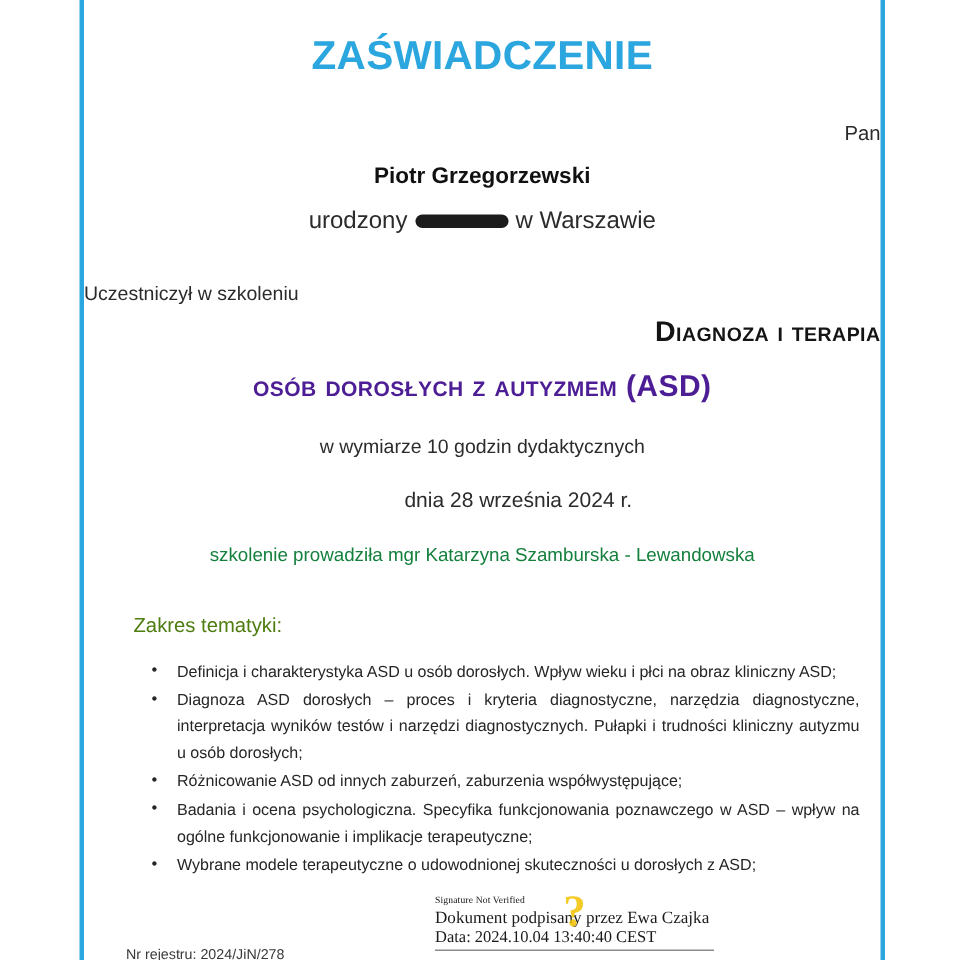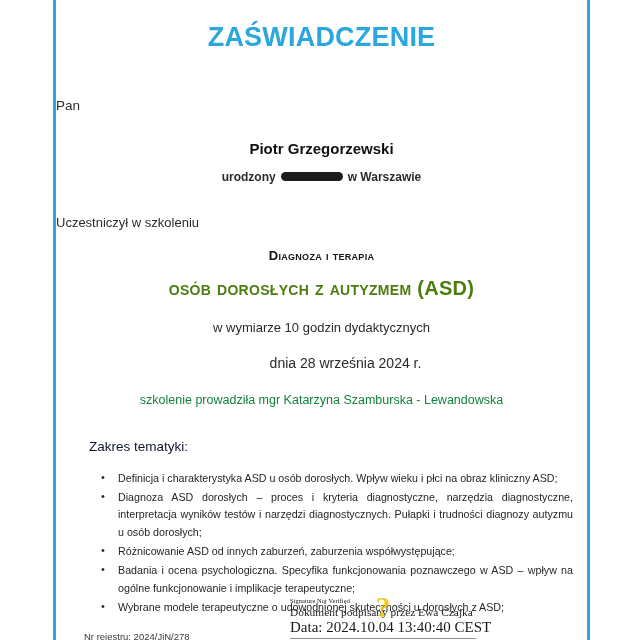--- a/index.html
+++ b/index.html
@@ -48,78 +48,77 @@
     text-align: center;
     color: #2ba6de;
     font-weight: bold;
     font-size: 27px;
     letter-spacing: 0.2px;
     margin: 23px 0 0 0;
     line-height: 1.1;
   }
 
   .salutation {
-    text-align: left;
+    text-align: right;
     font-size: 13.5px;
-    margin-top: 45px;
+    margin-top: 28px;
     color: #2b2b2b;
   }
 
   .recipient-name {
     text-align: center;
     font-size: 15px;
     font-weight: bold;
-    margin-top: 27px;
+    margin-top: 13px;
     color: #111;
   }
 
   .birth-line {
     text-align: center;
-    font-size: 12px;
+    font-size: 16px;
     margin-top: 13px;
     color: #2b2b2b;
     display: flex;
     justify-content: center;
     align-items: center;
     gap: 5px;
-    font-weight: bold;
   }
   .redaction {
     display: inline-block;
     width: 62px;
     height: 9px;
     background: #1c1c1c;
     border-radius: 5px;
     vertical-align: middle;
   }
 
   .participated {
     text-align: left;
     font-size: 13px;
     margin-top: 31px;
     color: #2b2b2b;
   }
 
   .course-line-1 {
-    text-align: center;
-    margin-top: 18px;
-    font-weight: bold;
-    font-size: 13px;
+    text-align: right;
+    margin-top: 8px;
+    font-weight: bold;
+    font-size: 19px;
     font-variant: small-caps;
     letter-spacing: 0.3px;
     color: #141414;
   }
   .course-line-2 {
     text-align: center;
     margin-top: 14px;
     font-weight: bold;
     font-size: 20px;
     font-variant: small-caps;
     letter-spacing: 0.3px;
-    color: #4d7c0f;
+    color: #4c1d95;
   }
 
   .hours-line {
     text-align: center;
     font-size: 13px;
     margin-top: 20px;
     color: #2b2b2b;
   }
   .date-line {
     text-align: center;
@@ -132,21 +131,21 @@
     text-align: center;
     font-size: 12.5px;
     margin-top: 22px;
     color: #15803d;
   }
 
   .scope-heading {
     font-size: 13.5px;
     margin-top: 32px;
     margin-left: 33px;
-    color: #0f172a;
+    color: #4d7c0f;
   }
 
   ul.topics {
     margin: 16px 0 0 0;
     padding-left: 62px;
     list-style: none;
   }
   ul.topics li {
     position: relative;
     font-size: 10.7px;
@@ -182,21 +181,21 @@
   }
   .sig-body {
     position: relative;
   }
   .sig-signer {
     font-size: 11.4px;
     line-height: 1.17;
     white-space: nowrap;
   }
   .sig-date {
-    font-size: 15px;
+    font-size: 11px;
     line-height: 1.17;
     white-space: nowrap;
   }
   .sig-underline {
     margin-top: 1px;
     width: 186px;
     height: 1px;
     background: #8c8c8c;
   }
   .sig-badge {
@@ -247,21 +246,21 @@
     <div class="course-line-2">osób dorosłych z autyzmem (ASD)</div>
 
     <div class="hours-line">w wymiarze 10 godzin dydaktycznych</div>
     <div class="date-line">dnia 28 września 2024 r.</div>
     <div class="trainer-line">szkolenie prowadziła mgr Katarzyna Szamburska - Lewandowska</div>
 
     <div class="scope-heading">Zakres tematyki:</div>
 
     <ul class="topics">
       <li>Definicja i charakterystyka ASD u osób dorosłych. Wpływ wieku i płci na obraz kliniczny ASD;</li>
-      <li>Diagnoza ASD dorosłych – proces i kryteria diagnostyczne, narzędzia diagnostyczne, interpretacja wyników testów i narzędzi diagnostycznych. Pułapki i trudności diagnozy autyzmu u osób dorosłych;</li>
+      <li>Diagnoza ASD dorosłych – proces i kryteria diagnostyczne, narzędzia diagnostyczne, interpretacja wyników testów i narzędzi diagnostycznych. Pułapki i trudności kliniczny autyzmu u osób dorosłych;</li>
       <li>Różnicowanie ASD od innych zaburzeń, zaburzenia współwystępujące;</li>
       <li>Badania i ocena psychologiczna. Specyfika funkcjonowania poznawczego w ASD – wpływ na ogólne funkcjonowanie i implikacje terapeutyczne;</li>
       <li>Wybrane modele terapeutyczne o udowodnionej skuteczności u dorosłych z ASD;</li>
     </ul>
 
   </div>
 
   <div class="registry-number">Nr rejestru: 2024/JiN/278</div>
 
   <div class="signature-block">

